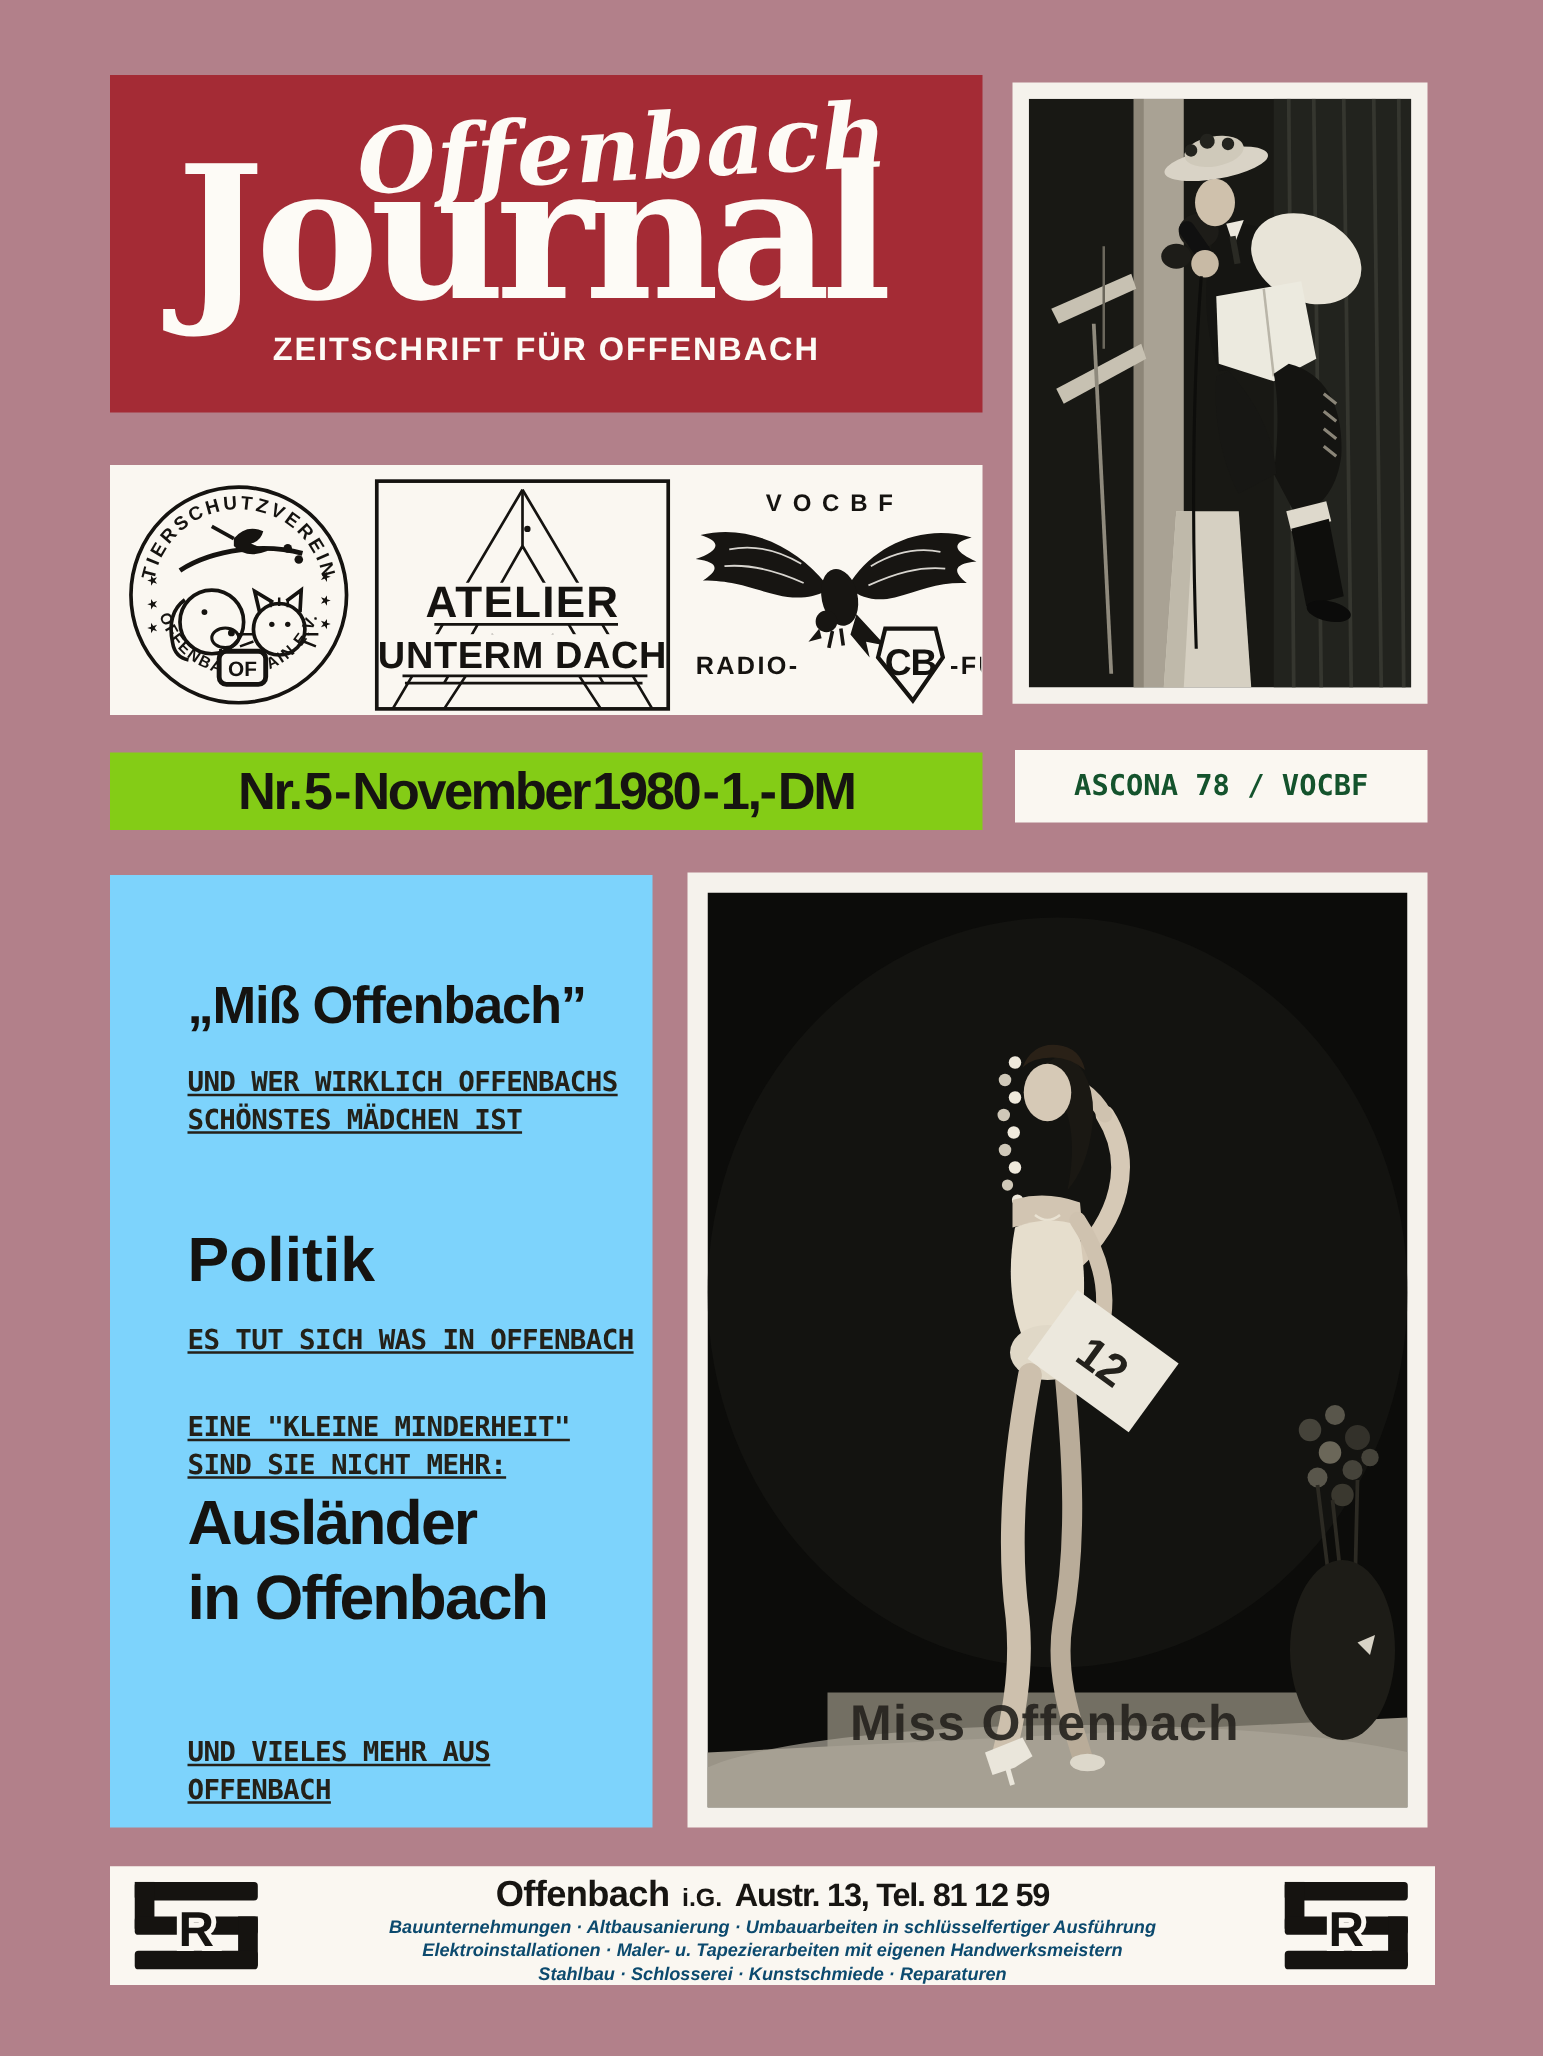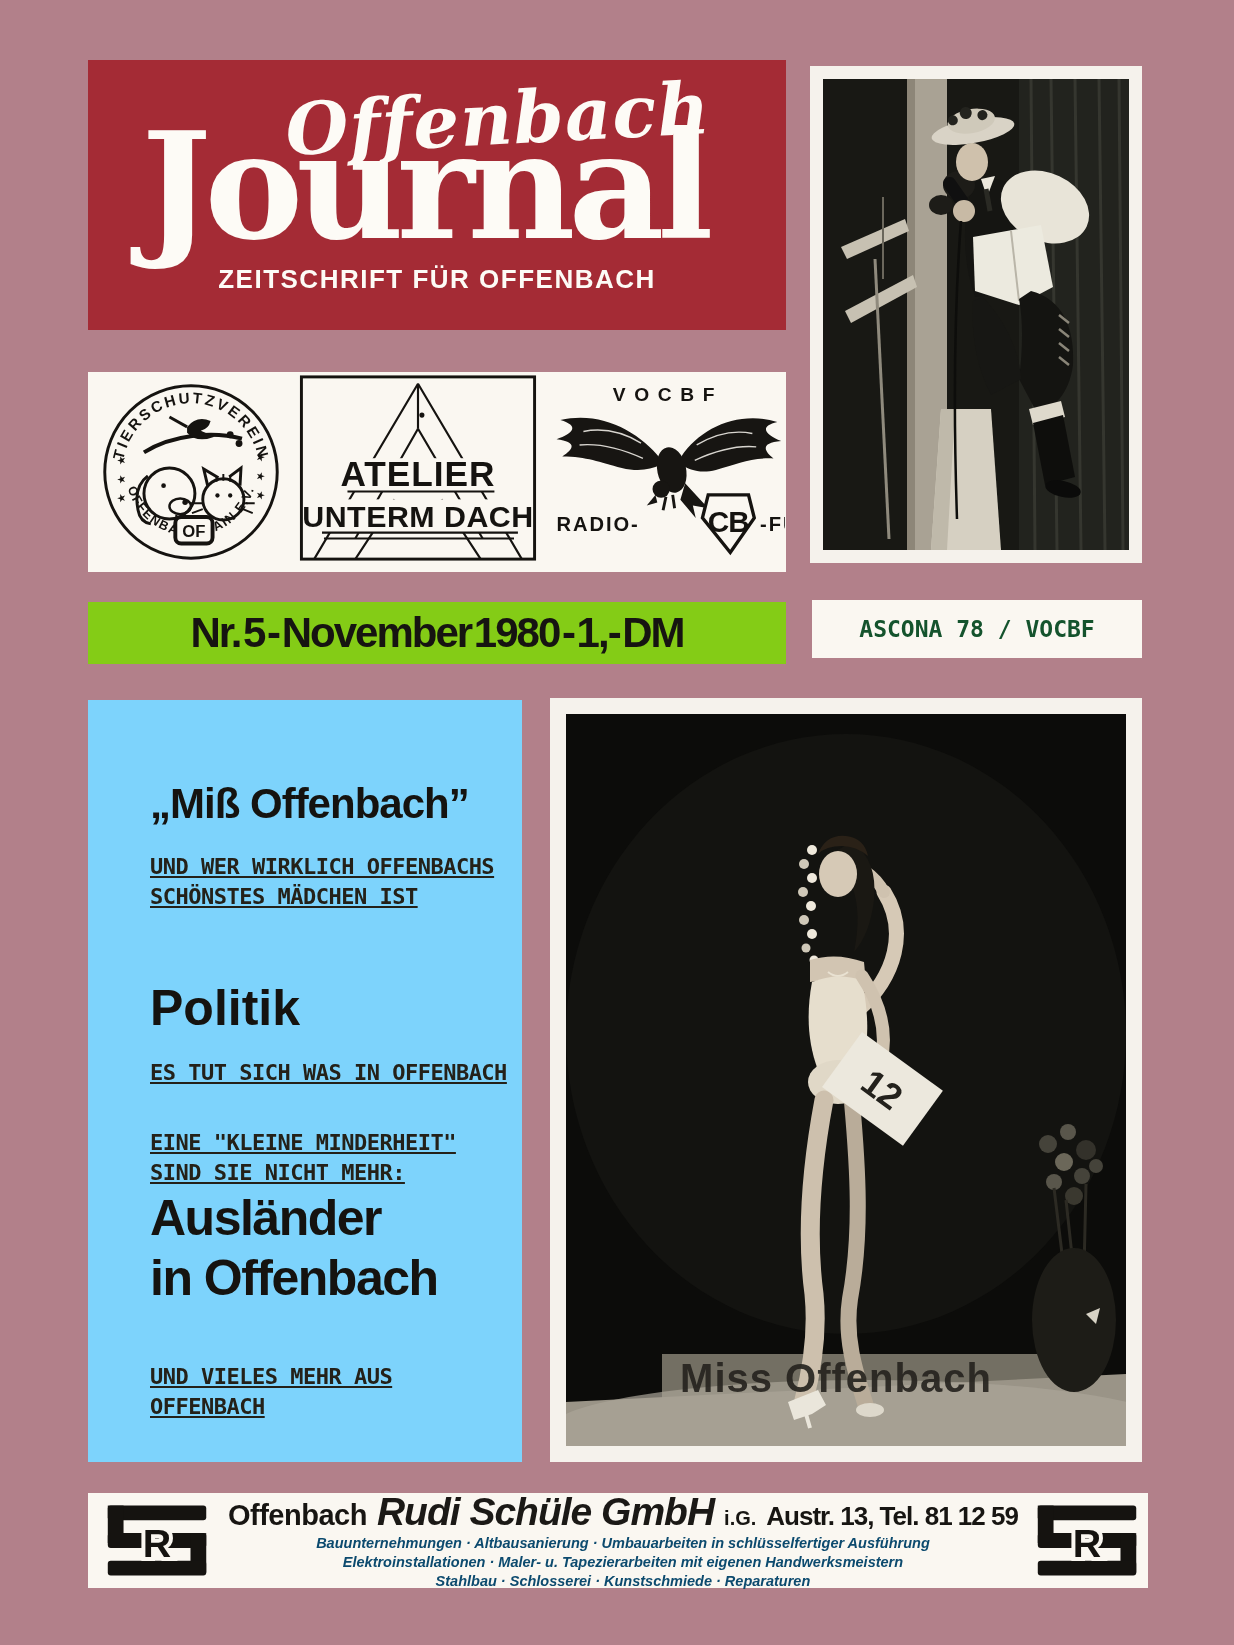--- a/index.html
+++ b/index.html
@@ -13,21 +13,21 @@
       color:#fdfbf6;transform:rotate(-3deg);letter-spacing:1px;}
   .masthead .main{position:absolute;left:8px;top:52px;width:656px;text-align:center;
       font-family:"DejaVu Serif",serif;font-weight:bold;font-size:148px;line-height:1;
       color:#fdfbf6;letter-spacing:-7px;}
   .masthead .sub{position:absolute;left:0;top:204px;width:100%;text-align:center;
       font-weight:bold;font-size:26px;color:#fdfbf6;letter-spacing:1.5px;}
 
   
   .logostrip{position:absolute;left:88px;top:372px;width:698px;height:200px;background:#faf7f1;
       display:flex;align-items:center;}
-  .logostrip .cell{height:200px;display:flex;align-items:flex-start;justify-content:center;}
+  .logostrip .cell{height:200px;display:flex;align-items:flex-end;justify-content:center;}
 
   
   .issuebar{position:absolute;left:88px;top:602px;width:698px;height:62px;background:#84cc16;
       display:flex;align-items:center;justify-content:center;}
   .issuebar span{font-weight:bold;font-size:42px;letter-spacing:-2px;word-spacing:-7px;color:#161411;}
   .asconabar{position:absolute;left:812px;top:600px;width:330px;height:58px;background:#faf7f1;
       display:flex;align-items:center;justify-content:center;}
   .asconabar span{font-family:"DejaVu Sans Mono",monospace;font-weight:bold;font-size:23px;color:#14532d;}
 
   
@@ -228,21 +228,21 @@
     <div class="blk mono" style="top:182px">SCHÖNSTES MÄDCHEN IST</div>
 
     <div class="blk h-big" style="top:282px;font-size:50px">Politik</div>
     <div class="blk mono" style="top:358px">ES TUT SICH WAS IN OFFENBACH</div>
 
     <div class="blk mono" style="top:428px">EINE "KLEINE MINDERHEIT"</div>
     <div class="blk mono" style="top:458px">SIND SIE NICHT MEHR:</div>
     <div class="blk h-big" style="top:492px;font-size:50px;letter-spacing:-1.5px">Ausländer</div>
     <div class="blk h-big" style="top:552px;font-size:50px;letter-spacing:-1.5px">in Offenbach</div>
 
-    <div class="blk mono" style="top:662px">UND VIELES MEHR AUS OFFENBACH</div>
+    <div class="blk mono" style="top:688px">UND VIELES MEHR AUS OFFENBACH</div>
   </div>
 
   <div class="photocard-main">
     <svg width="560" height="732" viewBox="0 0 560 732">
       <rect width="560" height="732" fill="#0c0c0a"></rect>
       <ellipse cx="280" cy="320" rx="280" ry="300" fill="#131310"></ellipse>
 
       <rect x="96" y="640" width="400" height="50" fill="#7e7a6d" opacity="0.9"></rect>
 
       <polygon points="0,688 560,660 560,732 0,732" fill="#9a9487"></polygon>
@@ -309,21 +309,20 @@
           <rect x="14" y="32" width="100" height="15" rx="3"></rect>
           <rect x="98" y="32" width="16" height="40"></rect>
           <rect x="14" y="60" width="100" height="15" rx="3"></rect>
         </g>
         <text x="64" y="56" text-anchor="middle" font-size="40" font-weight="bold" fill="#151310" stroke="#faf7f1" stroke-width="8" paint-order="stroke" font-family="Liberation Sans, sans-serif">R</text>
       </svg>
     </div>
     <div class="adcenter">
       <div class="adrow1">
         <span class="ad-city">Offenbach</span>
-        <span class="ad-company">Rudi Schüle GmbH</span>
         <span class="ad-suffix">i.G.</span>
         <span class="ad-address">Austr. 13, Tel. 81 12 59</span>
       </div>
       <div class="ad-small">Bauunternehmungen · Altbausanierung · Umbauarbeiten in schlüsselfertiger Ausführung</div>
       <div class="ad-small">Elektroinstallationen · Maler- u. Tapezierarbeiten mit eigenen Handwerksmeistern</div>
       <div class="ad-small">Stahlbau · Schlosserei · Kunstschmiede · Reparaturen</div>
     </div>
     <div class="srs">
       <svg width="128" height="80" viewBox="0 0 130 80">
         <g fill="#151310">

